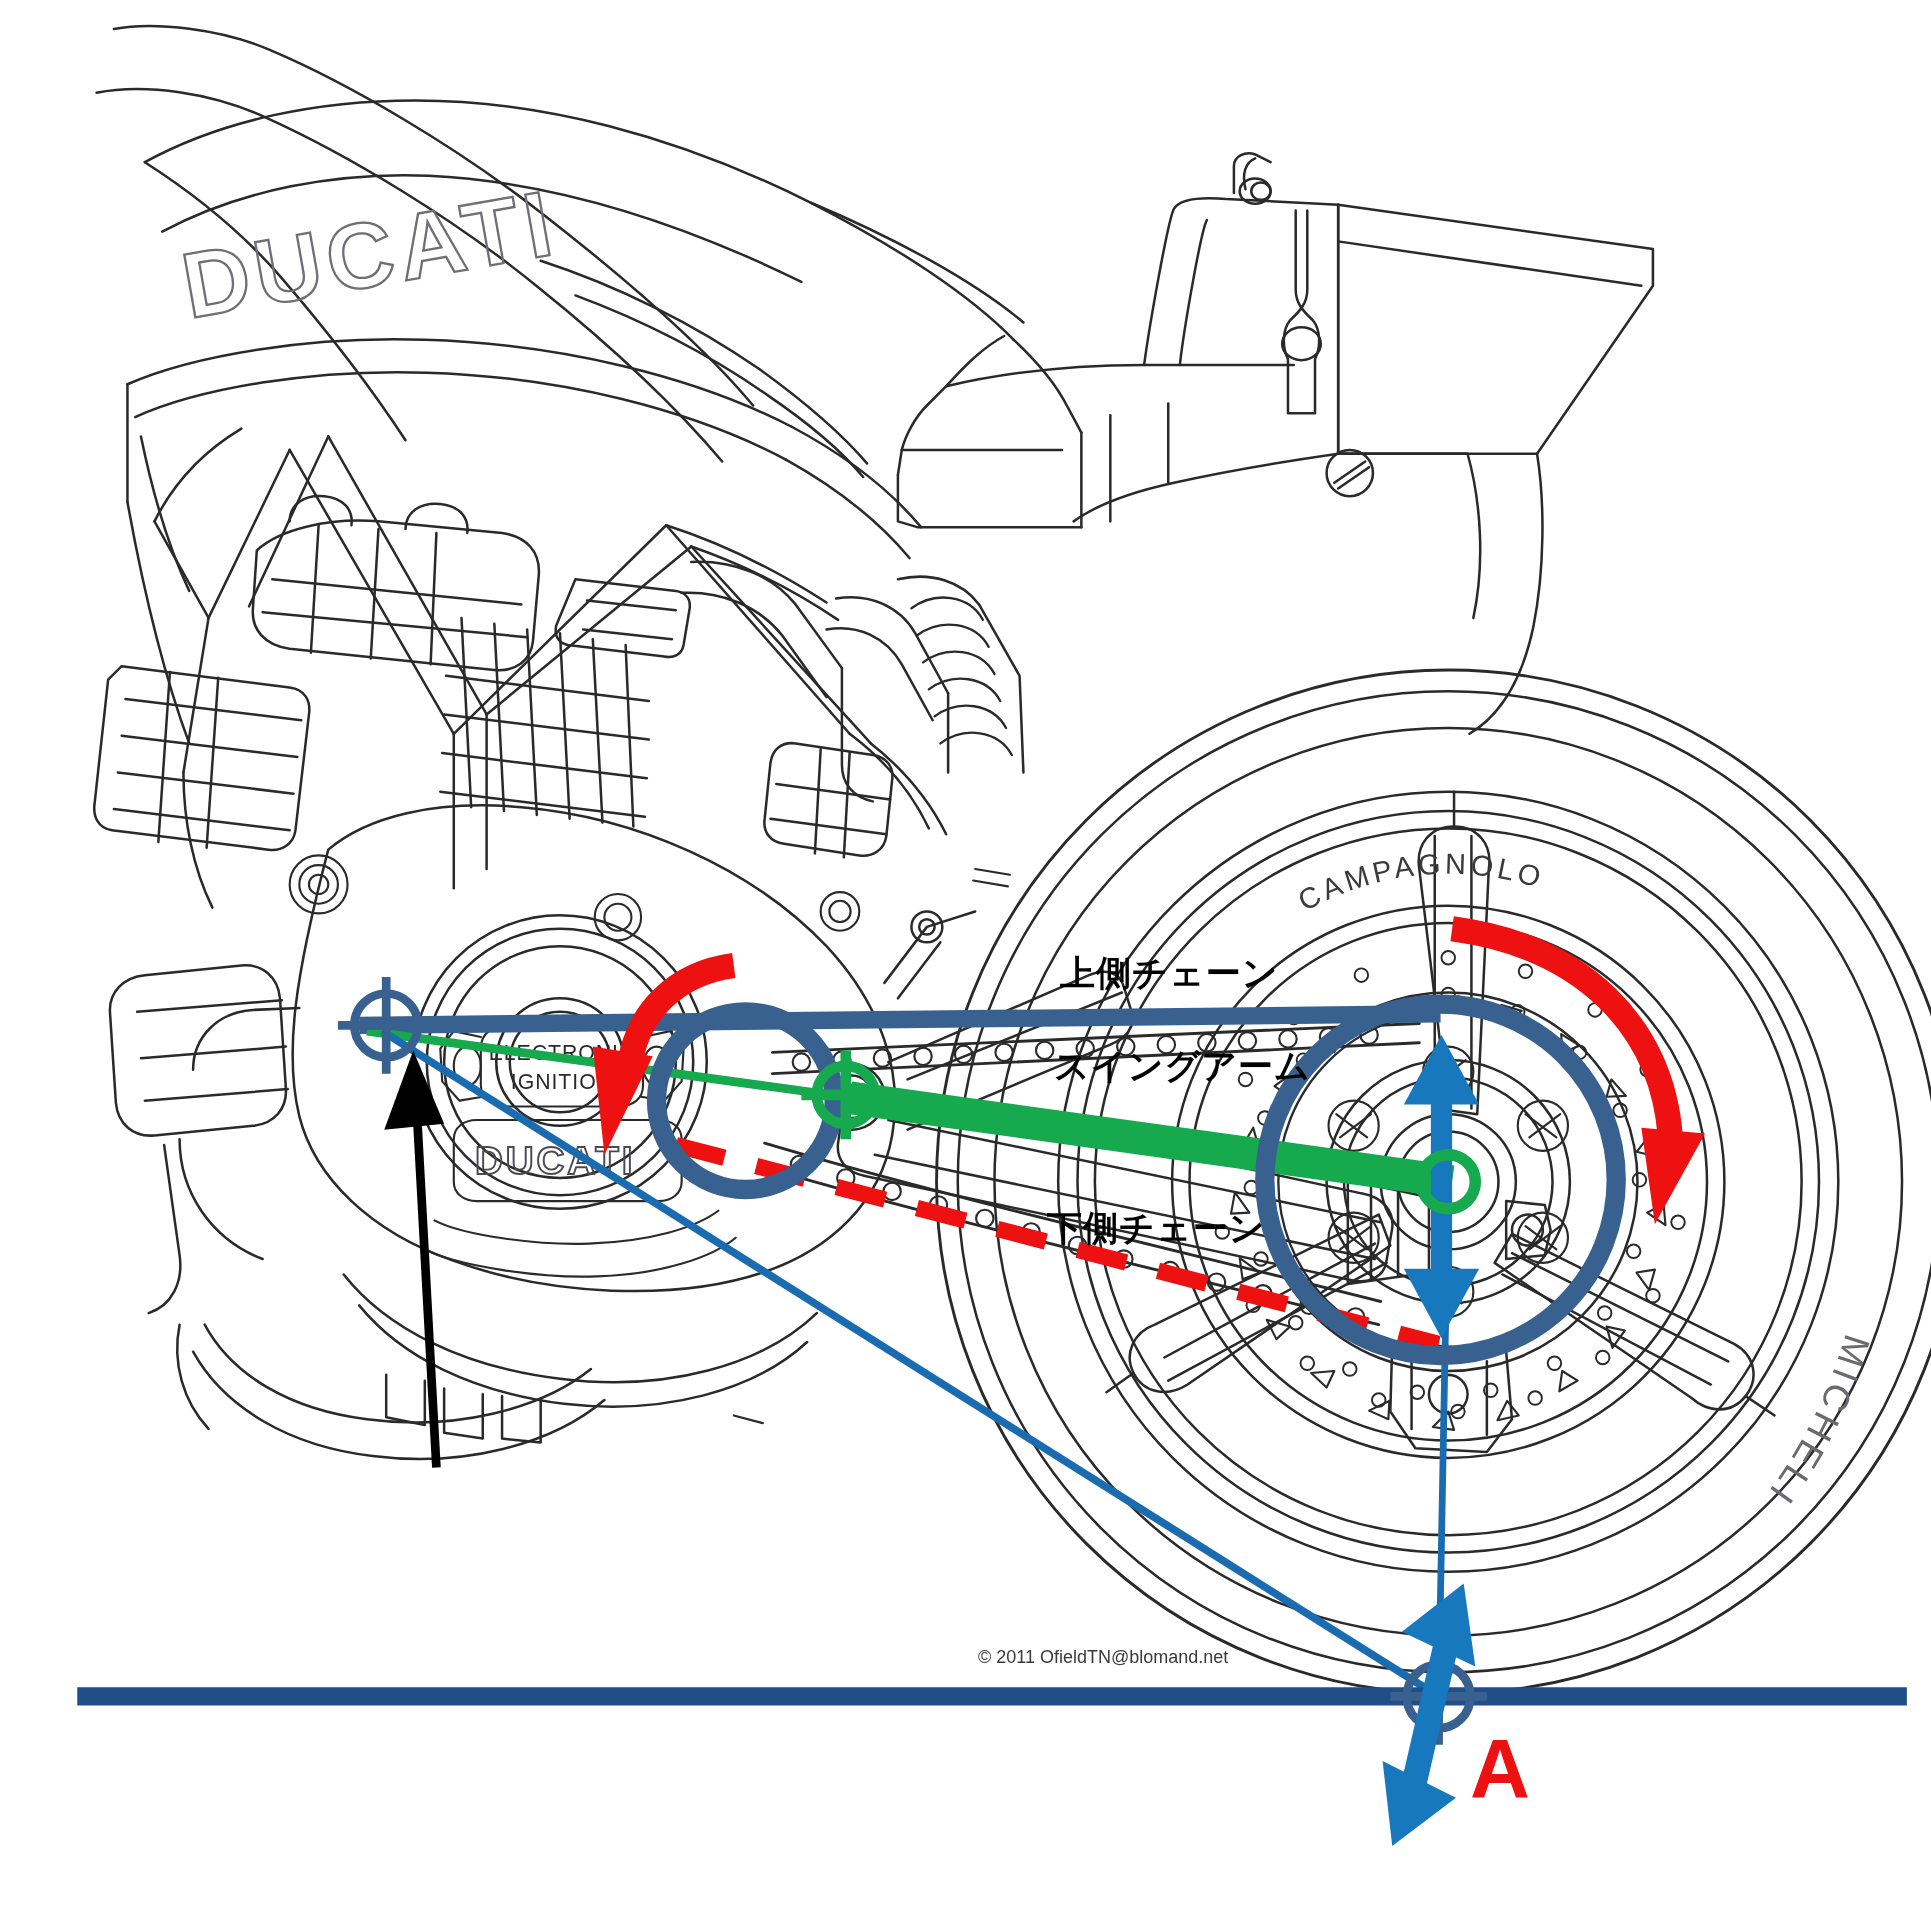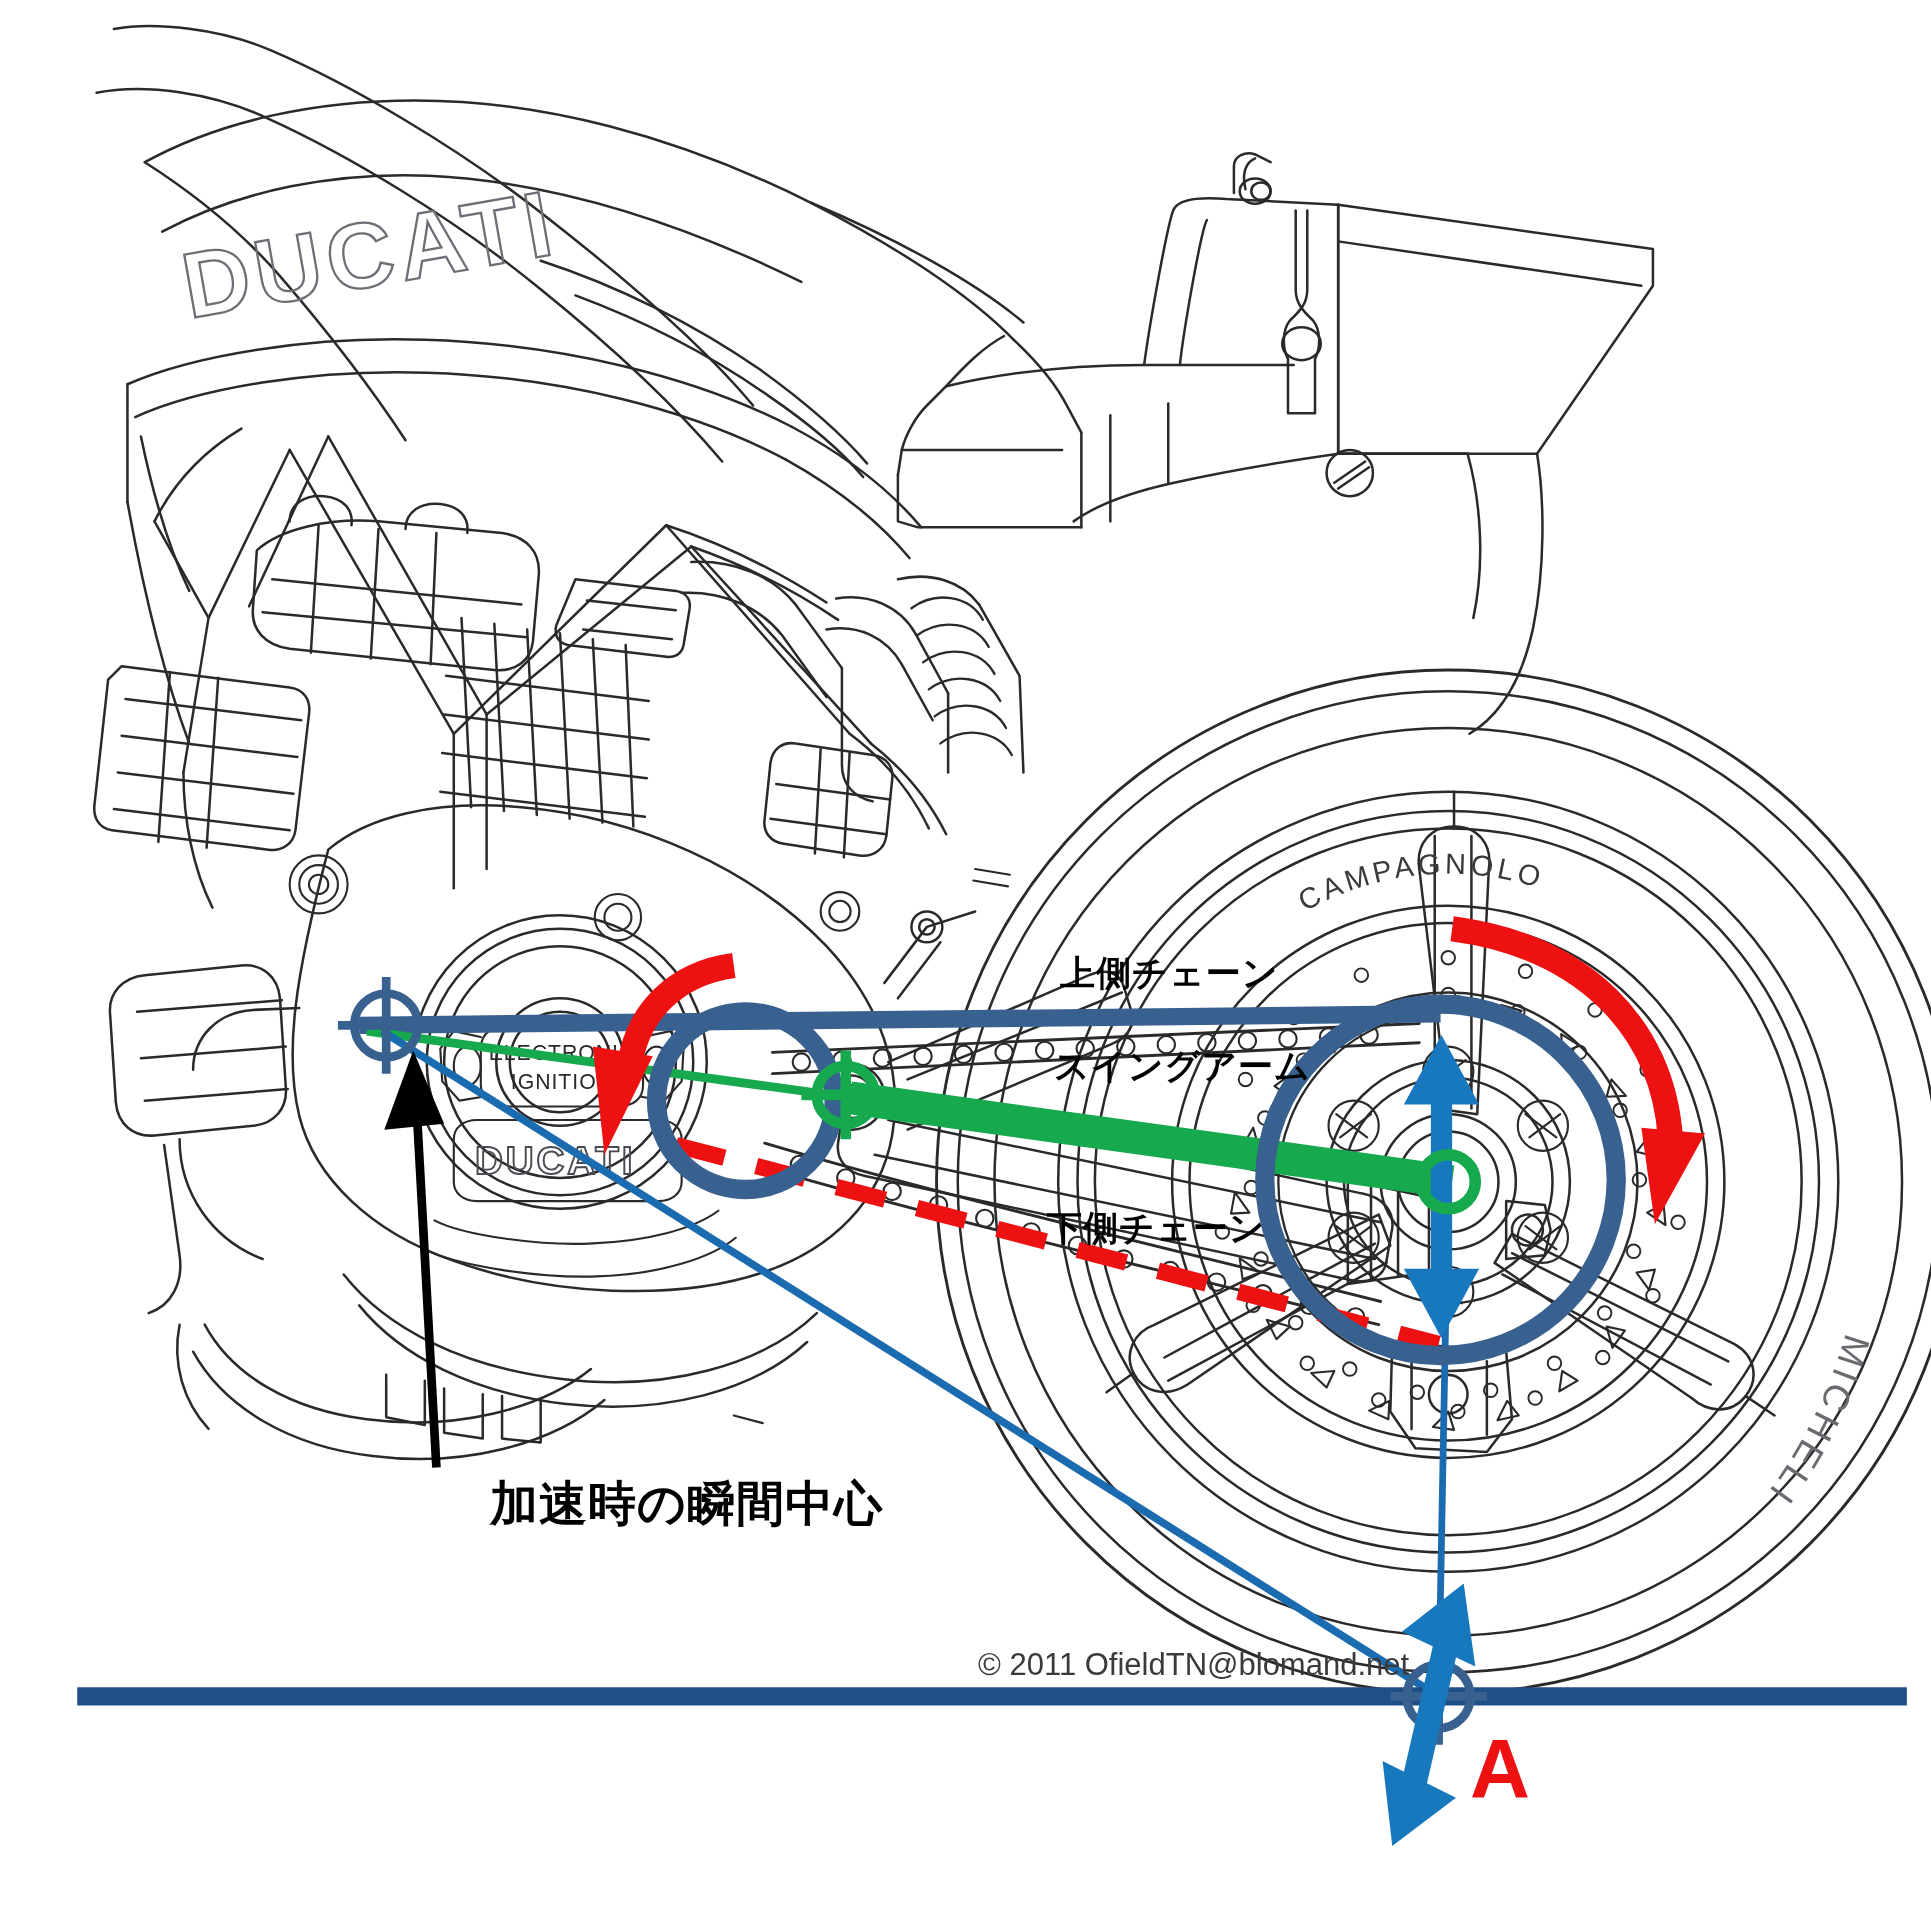--- a/index.html
+++ b/index.html
@@ -42,21 +42,21 @@
     position: absolute;
     color: #ee1111;
     font-weight: bold;
     font-size: 83px;
     line-height: 1;
     font-family: "Liberation Sans", sans-serif;
   }
   .lbl-credit {
     position: absolute;
     color: #3a3a3a;
-    font-size: 31px;
+    font-size: 18px;
     font-weight: normal;
     white-space: nowrap;
     font-family: "Liberation Sans", sans-serif;
   }
 </style>
 </head>
 <body>
 
 <div id="stage">
 
@@ -556,19 +556,18 @@
       <path d="M428,1088 L460,1164 L398,1170 z" fill="#000"></path>
     </g>
   </svg>
 
   <div class="lbl lbl-jp" style="left:1060px; top:956px;">上側チェーン</div>
 
   <div class="lbl lbl-jp" style="left:1054px; top:1049px;">スイングアーム</div>
 
   <div class="lbl lbl-jp" style="left:1047px; top:1211px;">下側チェーン</div>
 
-  <div class="lbl lbl-ic" style="left:490px; top:1479px;">加速時の瞬間中心</div>
 
   <div class="lbl-a" style="left:1470px; top:1728px;">A</div>
 
   <div class="lbl-credit" style="left:978px; top:1647px;">© 2011 OfieldTN@blomand.net</div>
 </div>
 
 
 </body></html>

